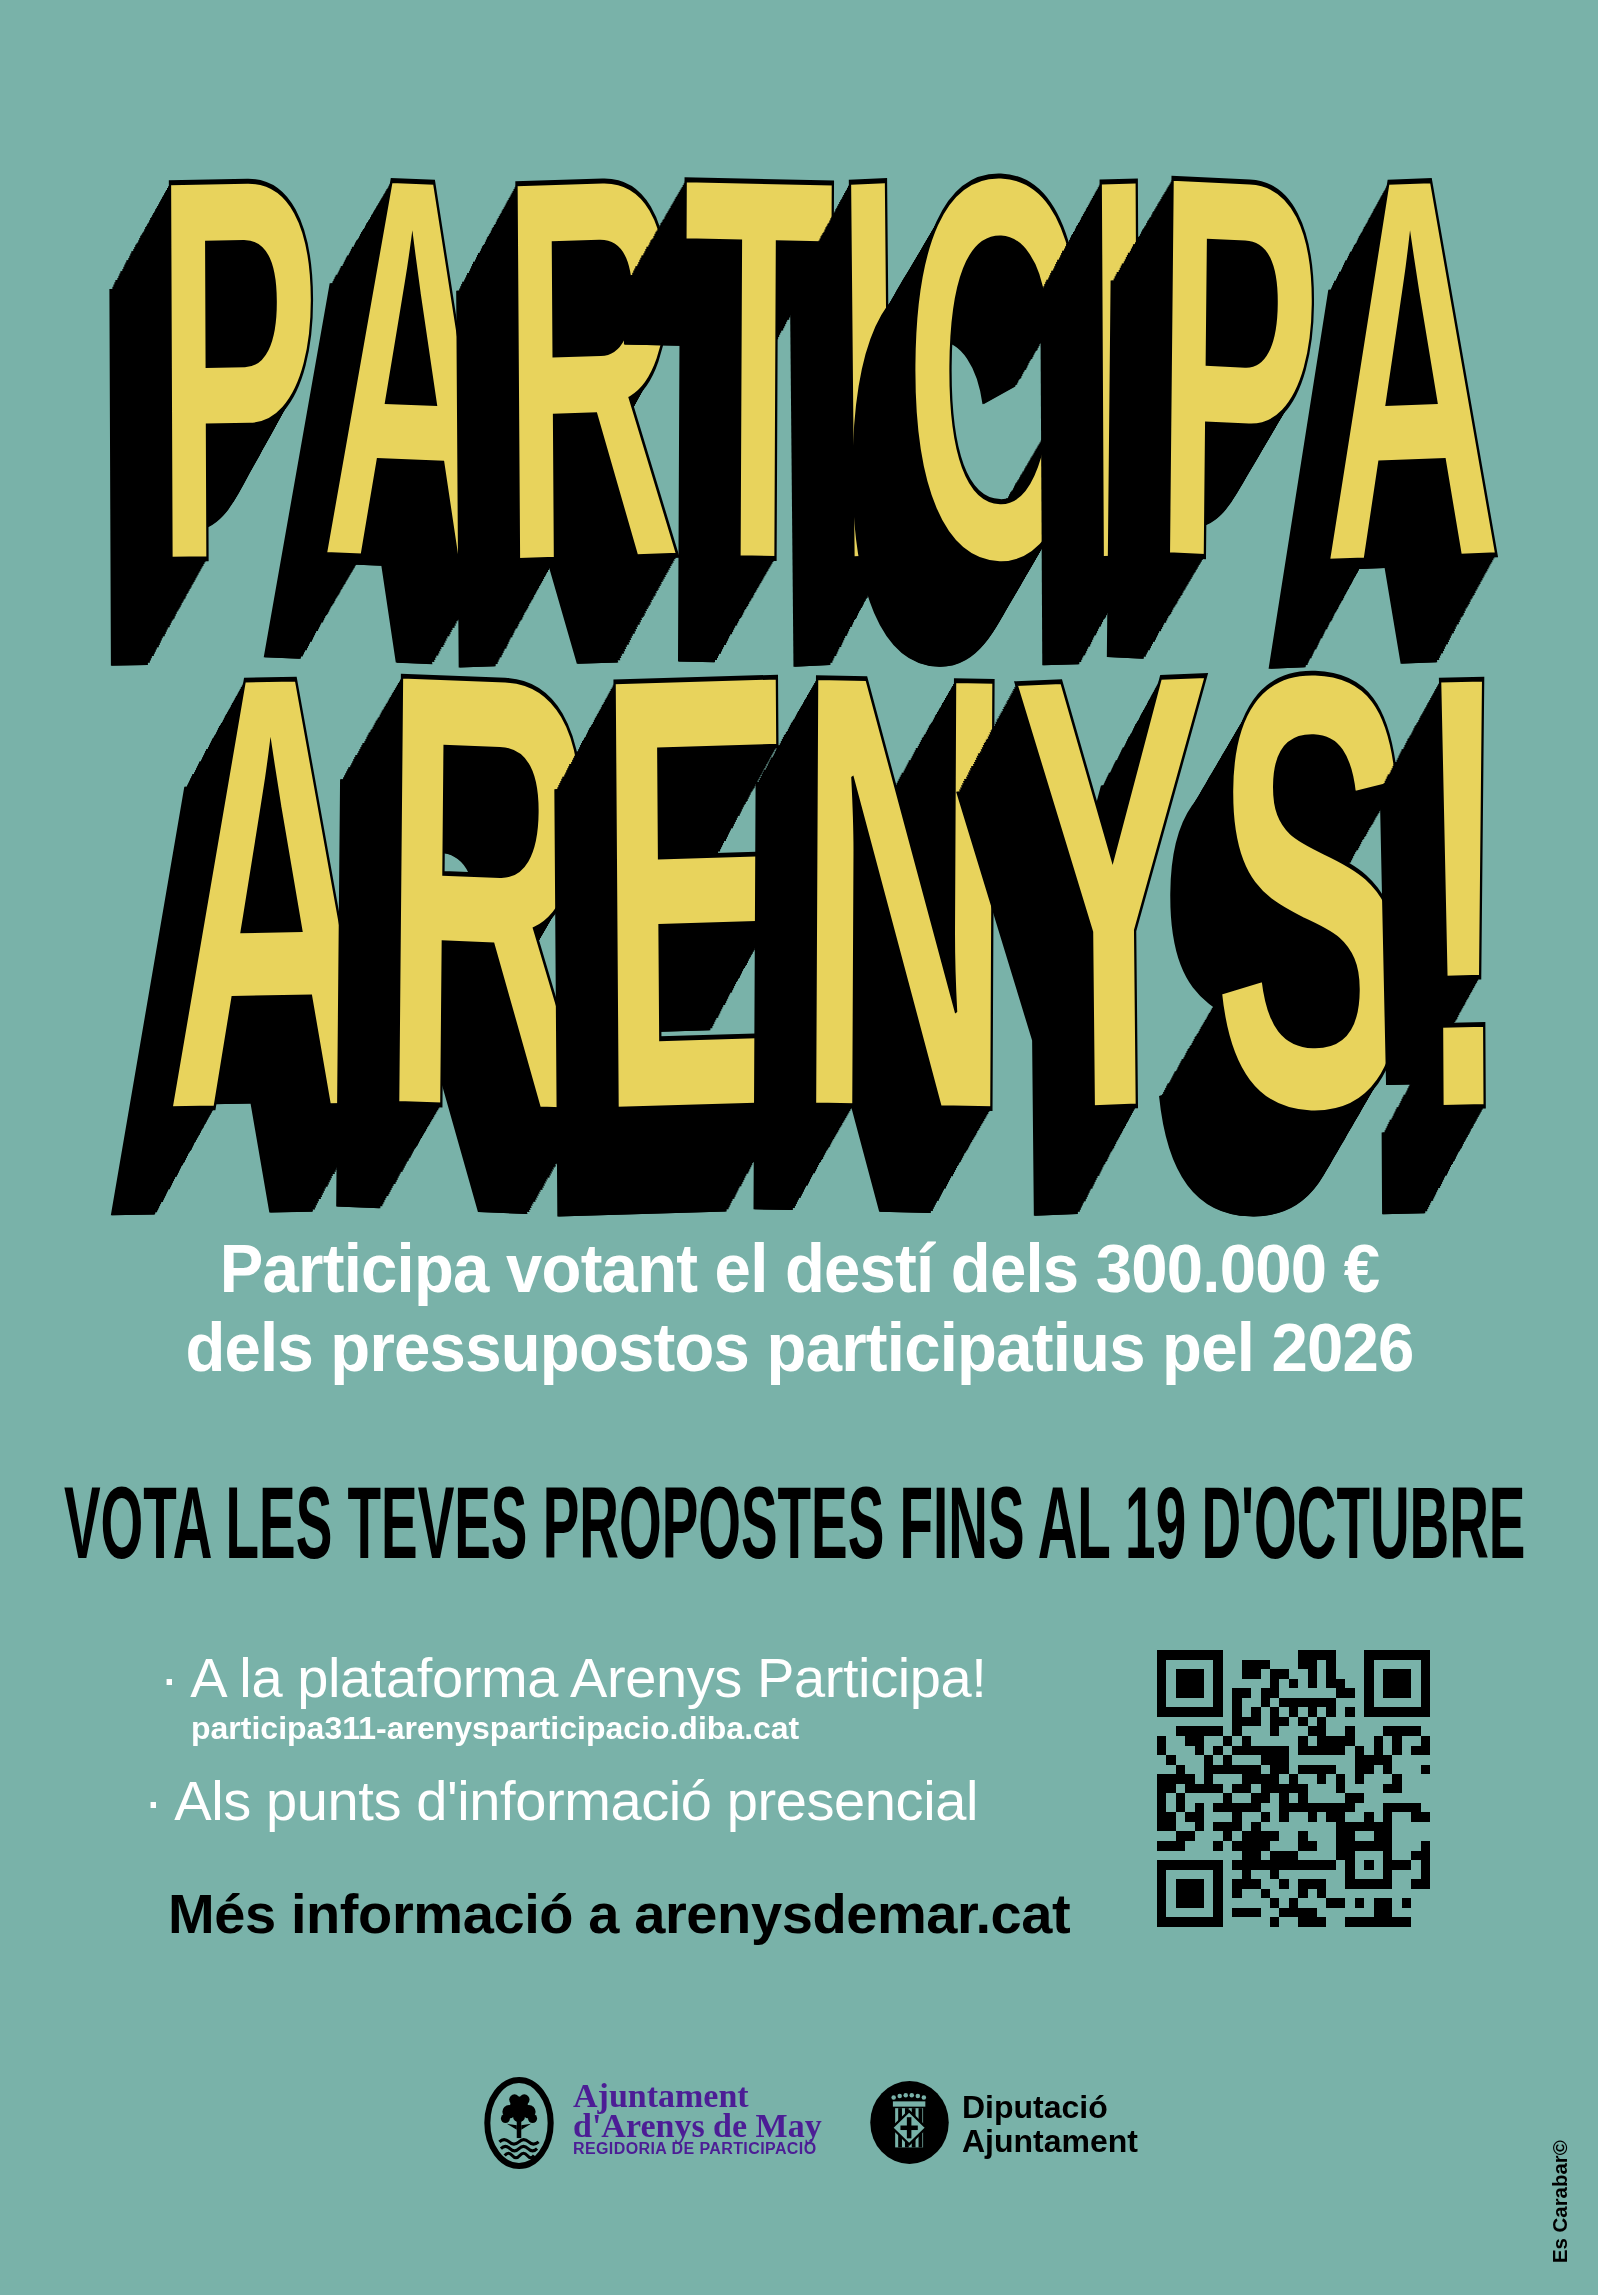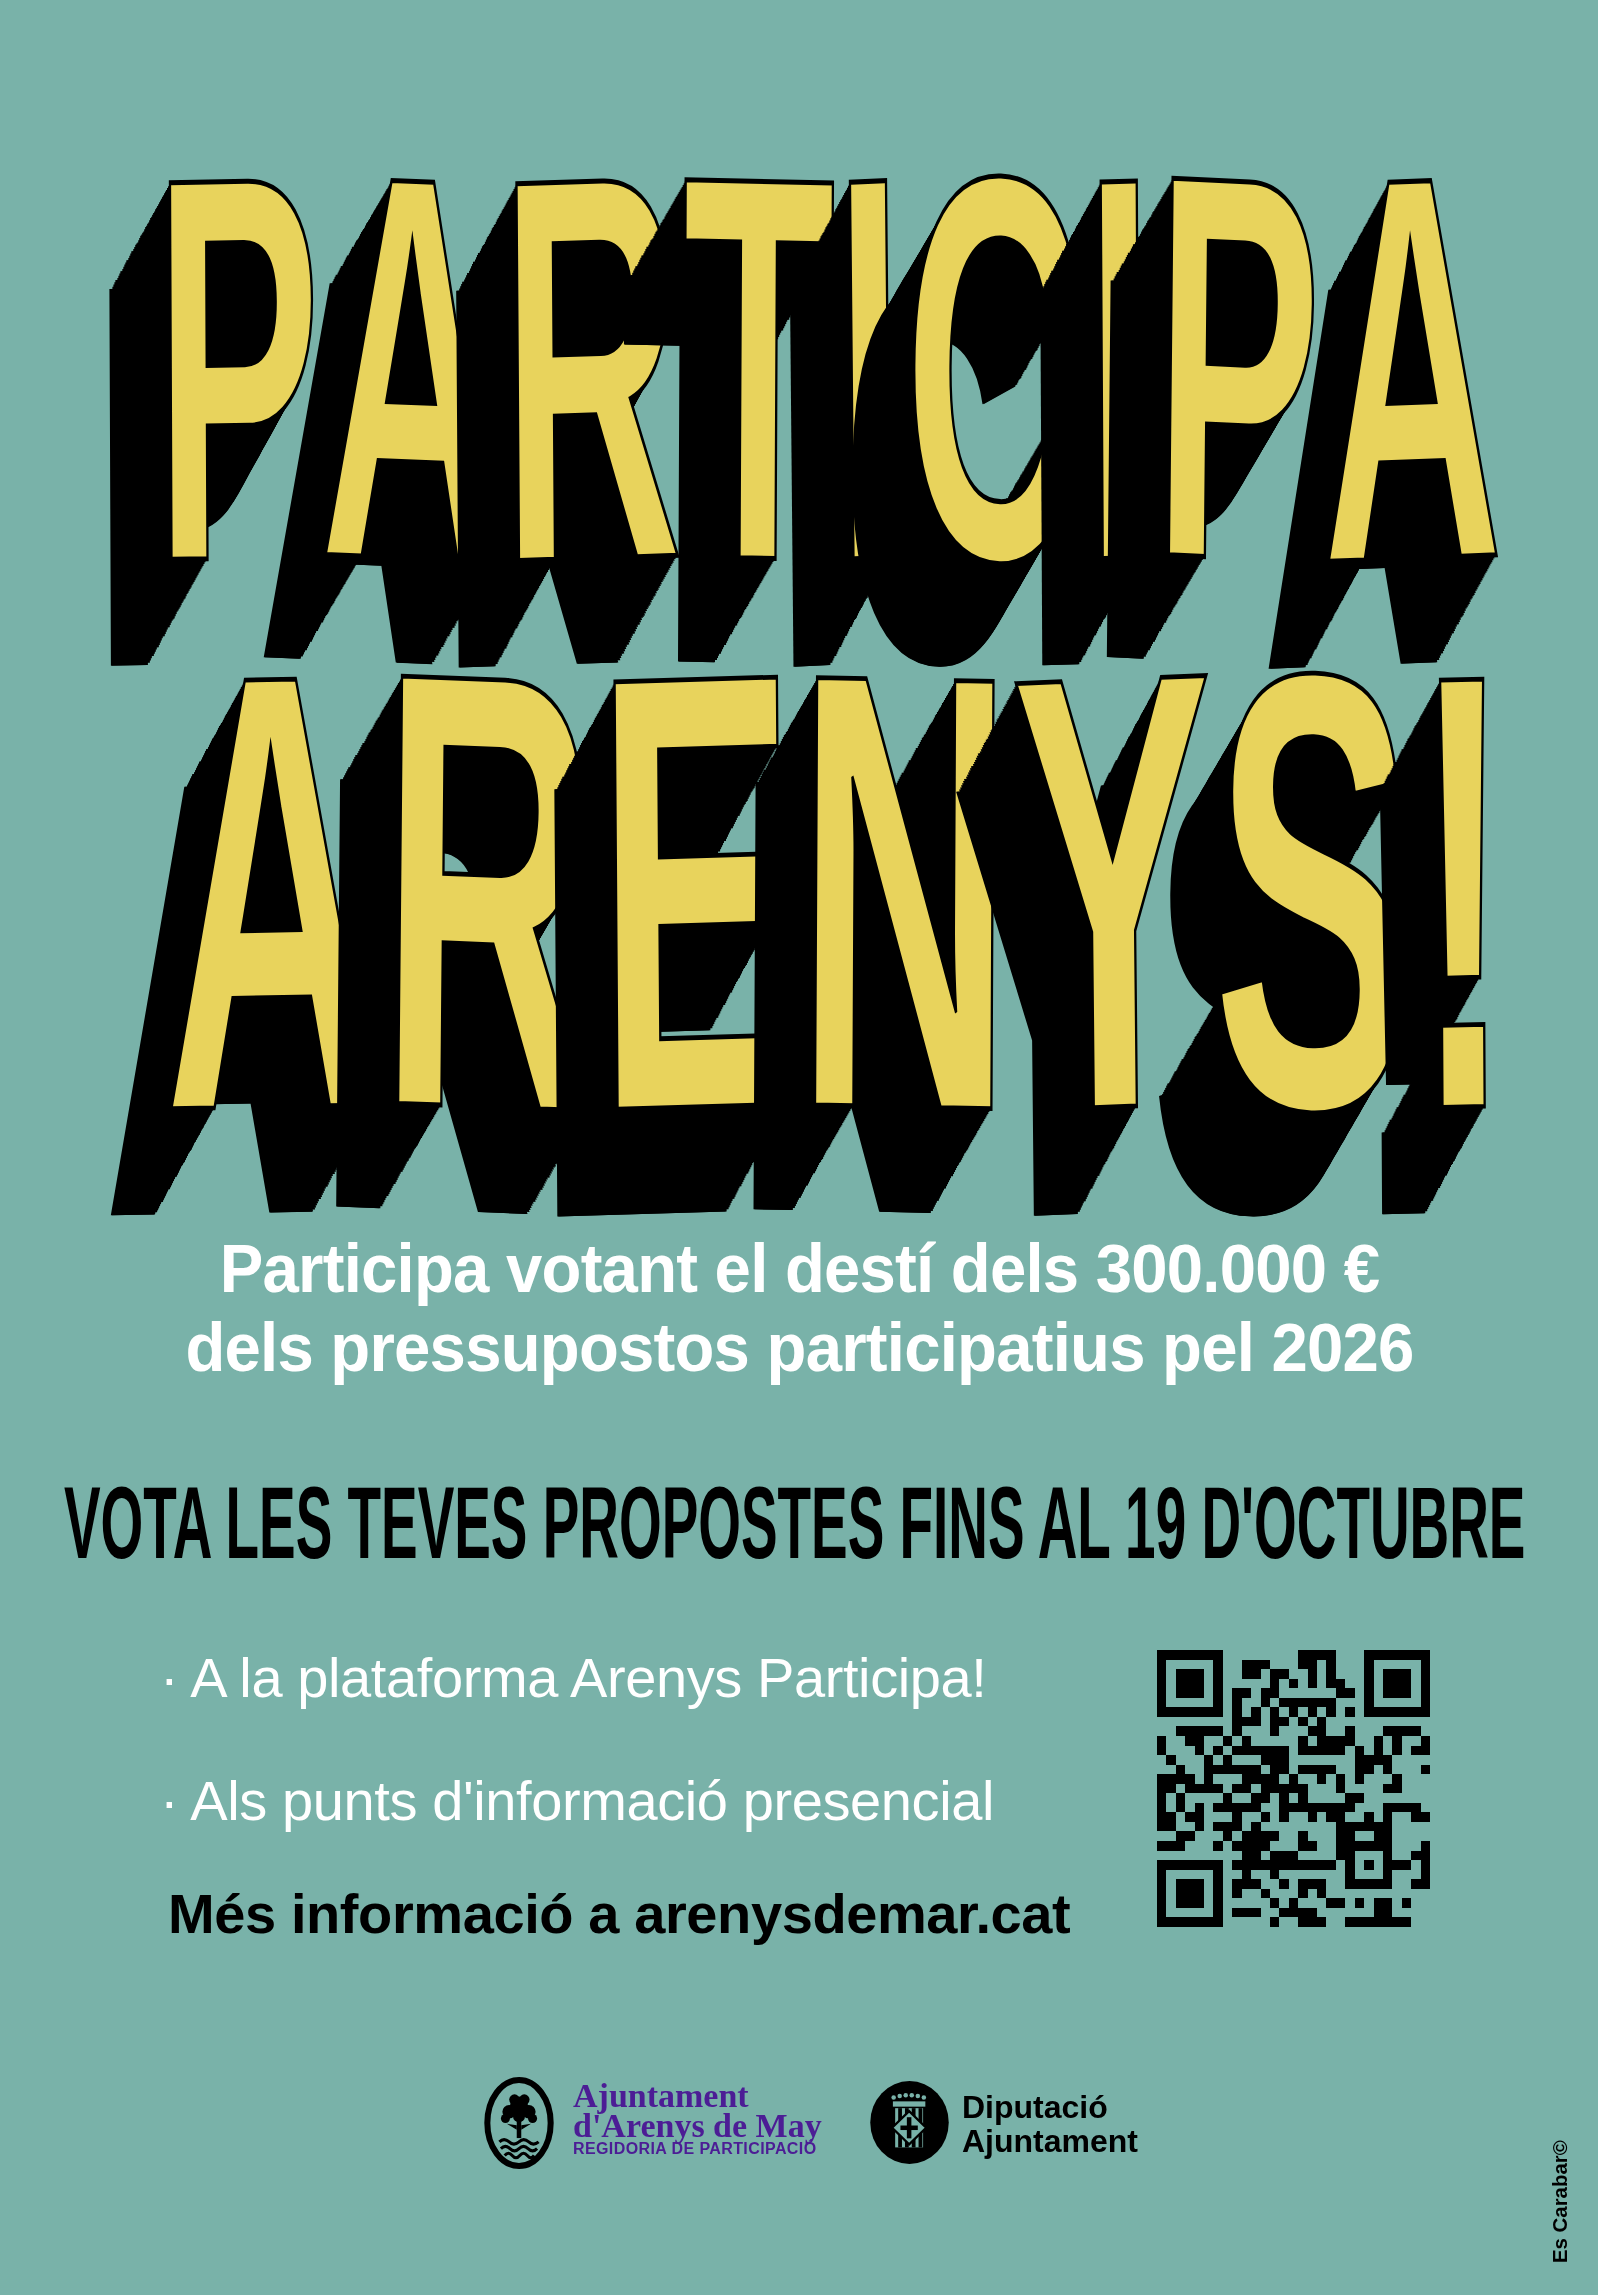--- a/index.html
+++ b/index.html
@@ -37,21 +37,21 @@
     transform:scale(0.538,1);transform-origin:0 0;
     letter-spacing:0;
   }
 
   
   .bullet{
     position:absolute;color:#fff;font-weight:normal;
     font-size:56px;line-height:1;white-space:nowrap;letter-spacing:-0.4px;
   }
   .b1{left:160px;top:1650px;}
-  .b2{left:160px;top:1773px;}
+  .b2{left:144px;top:1773px;}
   .sublink{
     position:absolute;left:191px;top:1712px;
     color:#fff;font-weight:bold;font-size:32px;line-height:1;white-space:nowrap;
   }
   .moreinfo{
     position:absolute;left:168px;top:1886px;
     color:#000;font-weight:bold;font-size:56px;line-height:1;white-space:nowrap;letter-spacing:-0.4px;
   }
 
   
@@ -91,20 +91,21 @@
     <div>dels pressupostos participatius pel 2026</div>
   </div>
 
   <div class="banner">VOTA LES TEVES PROPOSTES FINS AL 19 D'OCTUBRE</div>
 
   <div class="bullet b1">
     <span class="dot">·</span>
     <span>A la plataforma Arenys Participa!</span>
   </div>
 
+  <div class="sublink">participa311-arenysparticipacio.diba.cat</div>
 
   <div class="bullet b2">
     <span class="dot">·</span>
     <span>Als punts d'informació presencial</span>
   </div>
 
   <div class="moreinfo">Més informació a arenysdemar.cat</div>
 
   <div class="qr" id="qr">
       <div class="on"></div>

